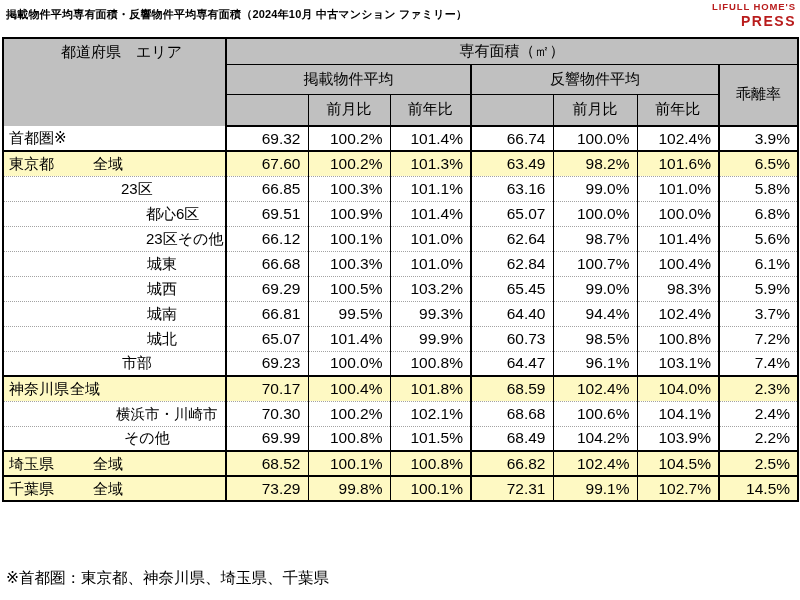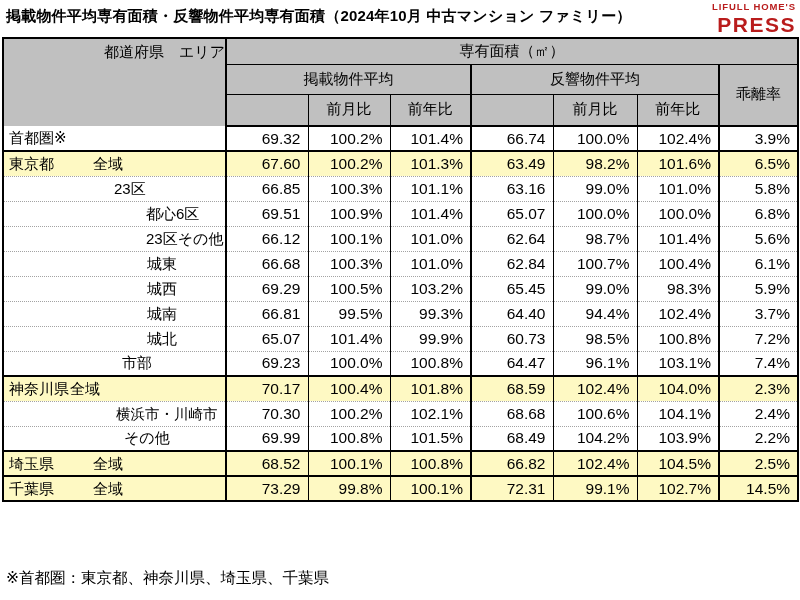--- a/index.html
+++ b/index.html
@@ -3,25 +3,25 @@
 <meta charset="utf-8">
 <style>
   html,body{margin:0;padding:0}
   body{
     width:800px;height:600px;position:relative;overflow:hidden;
     background:#ffffff;color:#000;
     font-family:"Liberation Sans","DejaVu Sans",sans-serif;
   }
   .title{
     position:absolute;left:6px;top:7px;
-    font-size:15px;font-weight:bold;letter-spacing:.2px;white-space:nowrap;
+    font-size:11px;font-weight:bold;letter-spacing:.2px;white-space:nowrap;
   }
   .logo{position:absolute;right:4px;top:2px;text-align:right;color:#b91c1c;line-height:1}
   .logo-top{font-size:9.5px;font-weight:bold;letter-spacing:.9px}
-  .logo-bottom{font-size:21px;font-weight:800;letter-spacing:1.5px;margin-top:2px}
+  .logo-bottom{font-size:14px;font-weight:800;letter-spacing:1.5px;margin-top:2px}
 
   table.stat{
     position:absolute;left:2px;top:37px;width:795px;
     border-collapse:collapse;table-layout:fixed;
     border:2px solid #000;
   }
   th,td{padding:0;font-weight:normal;overflow:hidden;font-size:15px}
   thead th{background:#c0c0c0}
   tr.hr1{height:26px}
   tr.hr2{height:30px}
@@ -35,27 +35,27 @@
   
   th.hb1{border-bottom:1px solid #000}
   th.hb2{border-bottom:2px solid #000}
   tr.hr3 th{border-bottom:2px solid #000}
 
   
   tbody td{border-bottom:1px dotted #a3a3a3;background:#fff}
   tbody tr.gend td{border-bottom:2px solid #000}
   tbody tr.shade td{background:#fef9c3}
 
-  th.area-head{text-align:right;vertical-align:top;padding:4px 0 0 14px}
+  th.area-head{text-align:center;vertical-align:top;padding:4px 0 0 14px}
   .num{text-align:right;padding-right:7px;font-size:15.5px}
 
   td.c0{position:relative}
   .pref,.area{position:absolute;top:50%;transform:translateY(-50%);white-space:nowrap}
   .pref{left:5px}
-  .ind66{left:66px}.ind89{left:89px}.ind112{left:112px}.ind117{left:110px}
+  .ind66{left:66px}.ind89{left:89px}.ind112{left:112px}.ind117{left:117px}
   .ind118{left:118px}.ind120{left:120px}.ind142{left:142px}.ind143{left:143px}
   .small{font-size:14.5px}
 
   .footnote{position:absolute;left:6px;top:568px;font-size:15.5px;white-space:nowrap}
 </style>
 </head>
 <body>
 
 <div class="title">掲載物件平均専有面積・反響物件平均専有面積（2024年10月 中古マンション ファミリー）</div>
 

